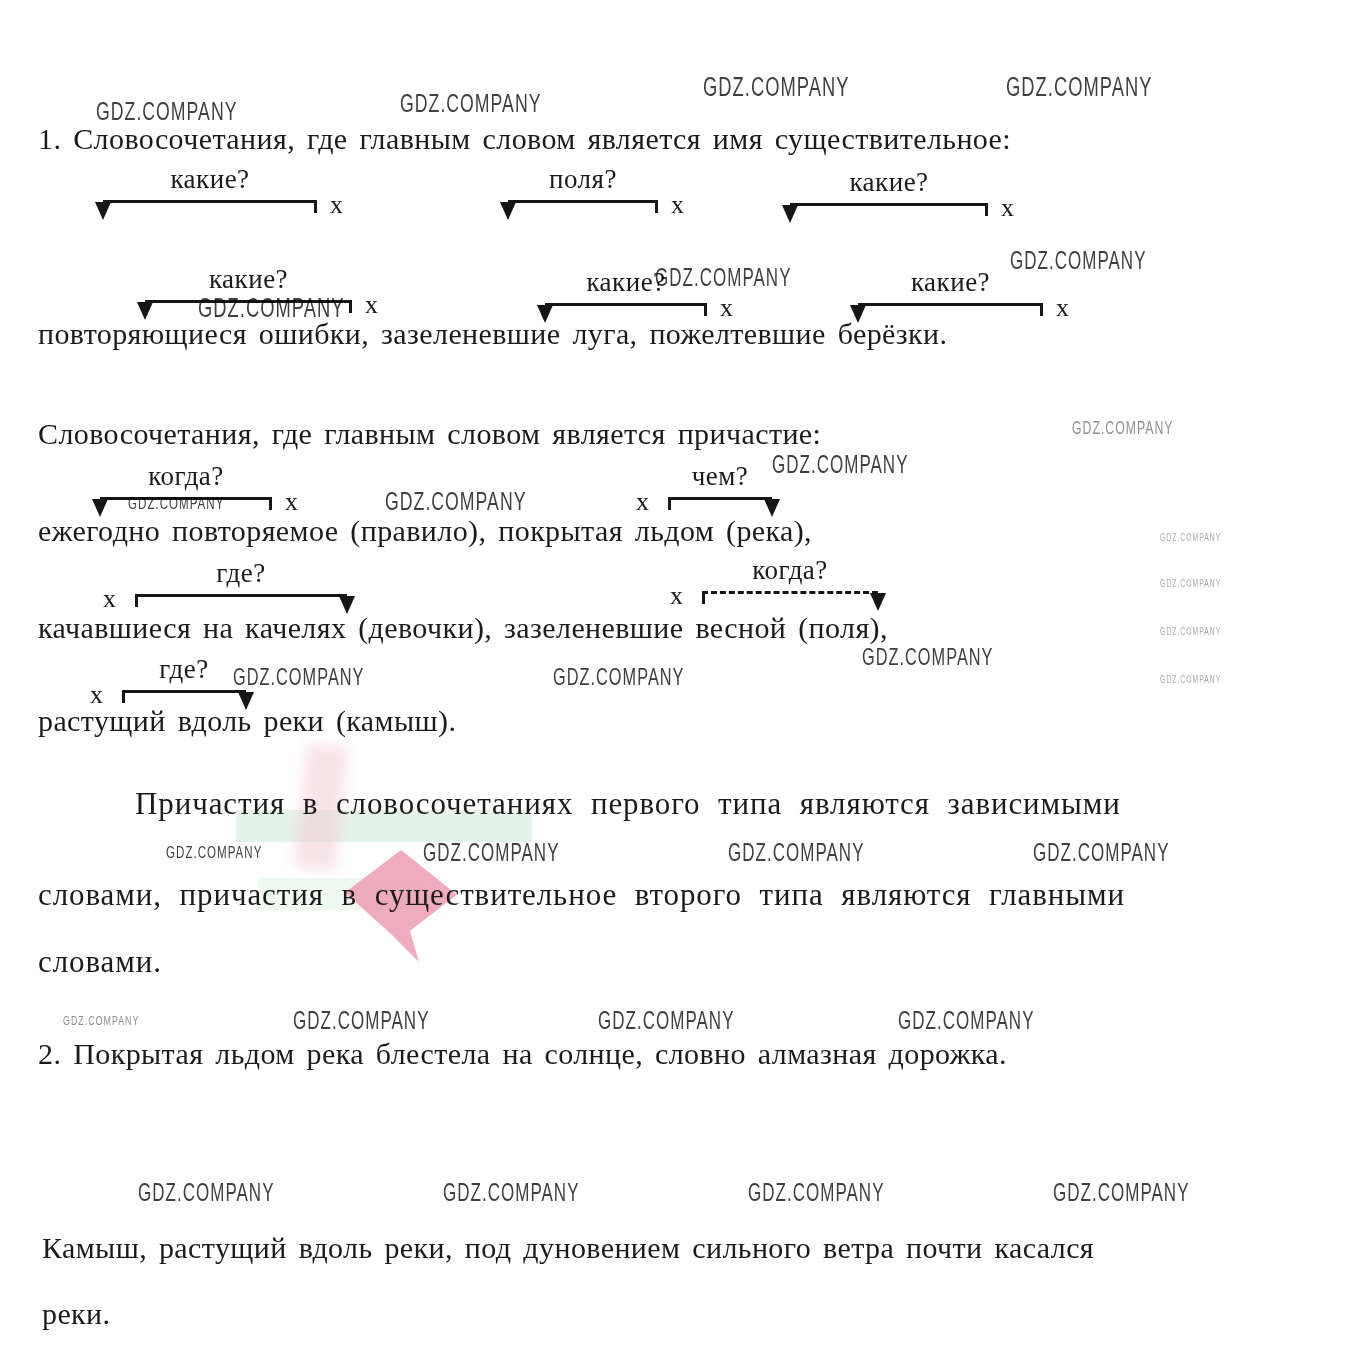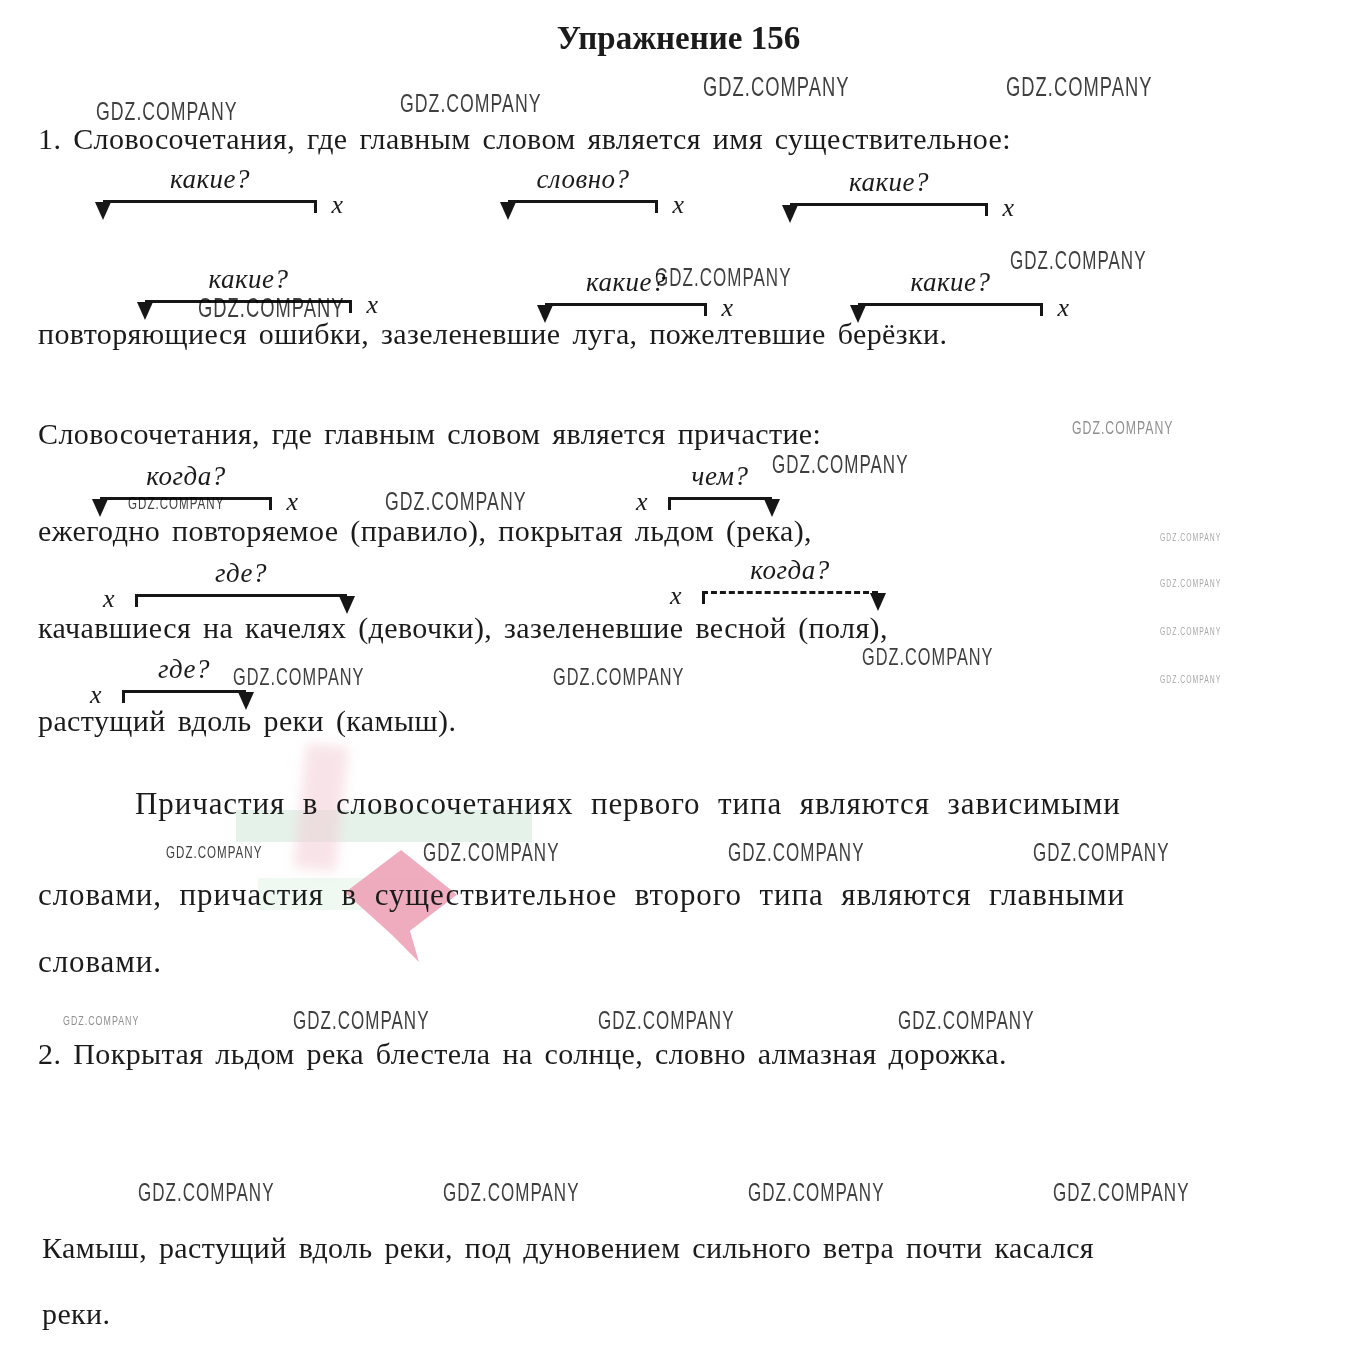--- a/index.html
+++ b/index.html
@@ -9,21 +9,21 @@
   .ptext{font-size:31px;letter-spacing:.9px;word-spacing:9px;}
   #title{position:absolute;left:0;right:0;top:20px;text-align:center;font-weight:bold;font-size:33px;z-index:4;}
   
   .wm{position:absolute;font-family:"Liberation Sans", sans-serif;white-space:nowrap;
       transform:scaleX(.68);transform-origin:left top;letter-spacing:1.5px;
       mix-blend-mode:multiply;z-index:6;font-weight:400;}
   .wm.dark{color:#3f3f3f;}
   .wm.mid{color:#8f8f8f;}
   .wm.light{color:#a8a8a8;}
   
-  .br{position:absolute;z-index:5;font-style:italic;}
+  .br{position:absolute;z-index:5;}
   .br .lbl{position:absolute;left:0;top:0;width:100%;text-align:center;font-size:27px;letter-spacing:.5px;}
   .br .bar{position:absolute;left:0;top:36px;width:100%;height:0;border-top:3px solid #161616;}
   .br .bar.dashed{border-top-style:dashed;}
   .br .tick{position:absolute;top:36px;width:0;height:13px;border-left:3px solid #161616;}
   .br .head{position:absolute;top:38px;width:0;height:0;border-left:8px solid transparent;
             border-right:8px solid transparent;border-top:18px solid #161616;}
   .br .xm{position:absolute;top:26px;font-size:26px;}
   
   .hl{position:absolute;background:#cfe8d8;z-index:1;}
   .pink-streak{position:absolute;left:300px;top:745px;width:42px;height:125px;background:#f2cdd6;
@@ -35,21 +35,20 @@
 </head>
 <body>
 
 <div id="page">
 
   <div class="hl" style="left:236px;top:810px;width:296px;height:32px;opacity:.55;"></div>
   <div class="hl" style="left:258px;top:878px;width:165px;height:32px;opacity:.32;"></div>
   <div class="pink-streak"></div>
   <div class="pink-kite"></div>
 
-  <div id="title">Упражнение 156</div>
 
   <div class="tline" style="left:38px;top:122px;">1. Словосочетания, где главным словом является имя существительное:</div>
   <div class="tline" style="left:38px;top:317px;">повторяющиеся ошибки, зазеленевшие луга, пожелтевшие берёзки.</div>
 
   <div class="tline" style="left:38px;top:417px;">Словосочетания, где главным словом является причастие:</div>
   <div class="tline" style="left:38px;top:611px;">качавшиеся на качелях (девочки), зазеленевшие весной (поля),</div>
   <div class="tline" style="left:38px;top:514px;">ежегодно повторяемое (правило), покрытая льдом (река),</div>
   <div class="tline" style="left:38px;top:704px;">растущий вдоль реки (камыш).</div>
 
   <div class="tline ptext" style="left:135px;top:786px;">Причастия в словосочетаниях первого типа являются зависимыми</div>
@@ -61,21 +60,21 @@
   <div class="tline" style="left:42px;top:1297px;">реки.</div>
 
 <div class="br" style="left: 103px; top: 164px; width: 214px; height: 60px;">
       <div class="lbl">какие?</div>
       <div class="bar"></div>
       <div class="head" style="left: -8px;"></div>
       <div class="tick" style="right: 0px;"></div>
       <span class="xm" style="right: -26px;">х</span>
     </div>
     <div class="br" style="left: 508px; top: 164px; width: 150px; height: 60px;">
-      <div class="lbl">словно?</div>
+      <div class="lbl">поля?</div>
       <div class="bar"></div>
       <div class="head" style="left: -8px;"></div>
       <div class="tick" style="right: 0px;"></div>
       <span class="xm" style="right: -26px;">х</span>
     </div>
     <div class="br" style="left: 790px; top: 167px; width: 198px; height: 60px;">
       <div class="lbl">какие?</div>
       <div class="bar"></div>
       <div class="head" style="left: -8px;"></div>
       <div class="tick" style="right: 0px;"></div>

